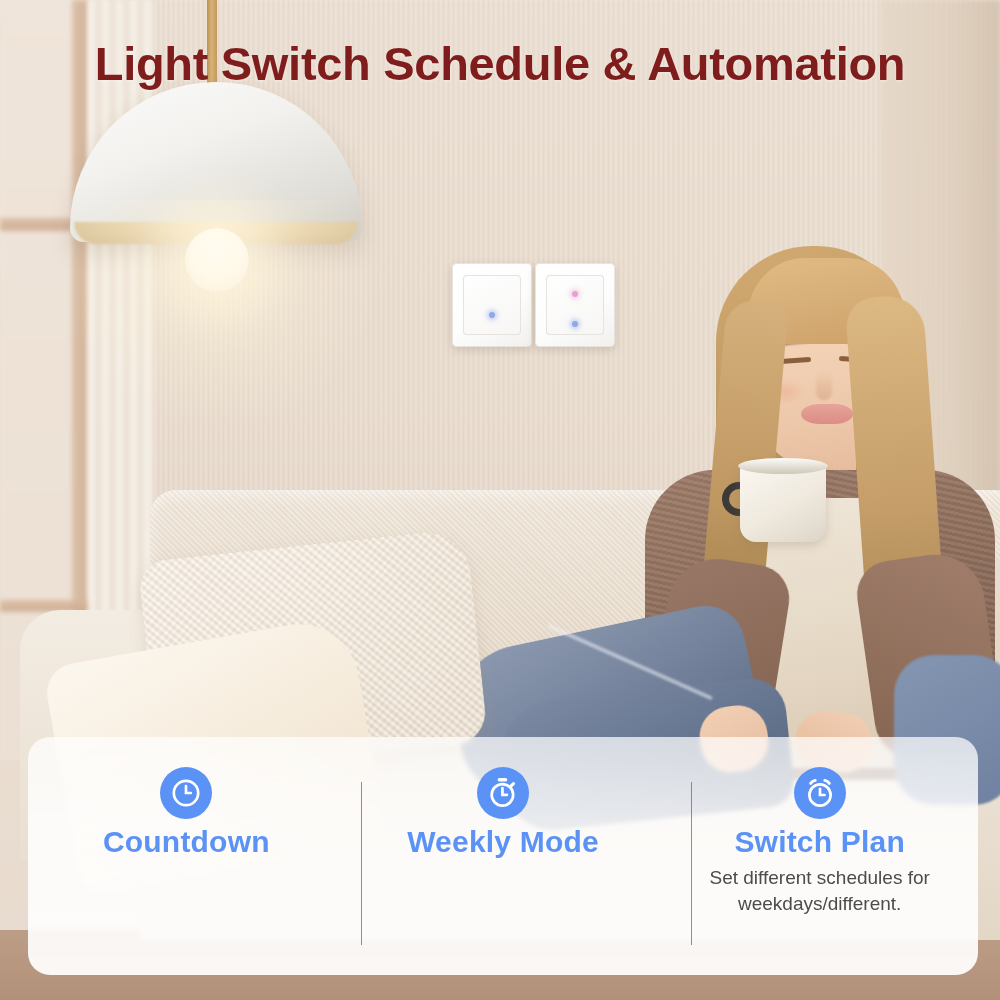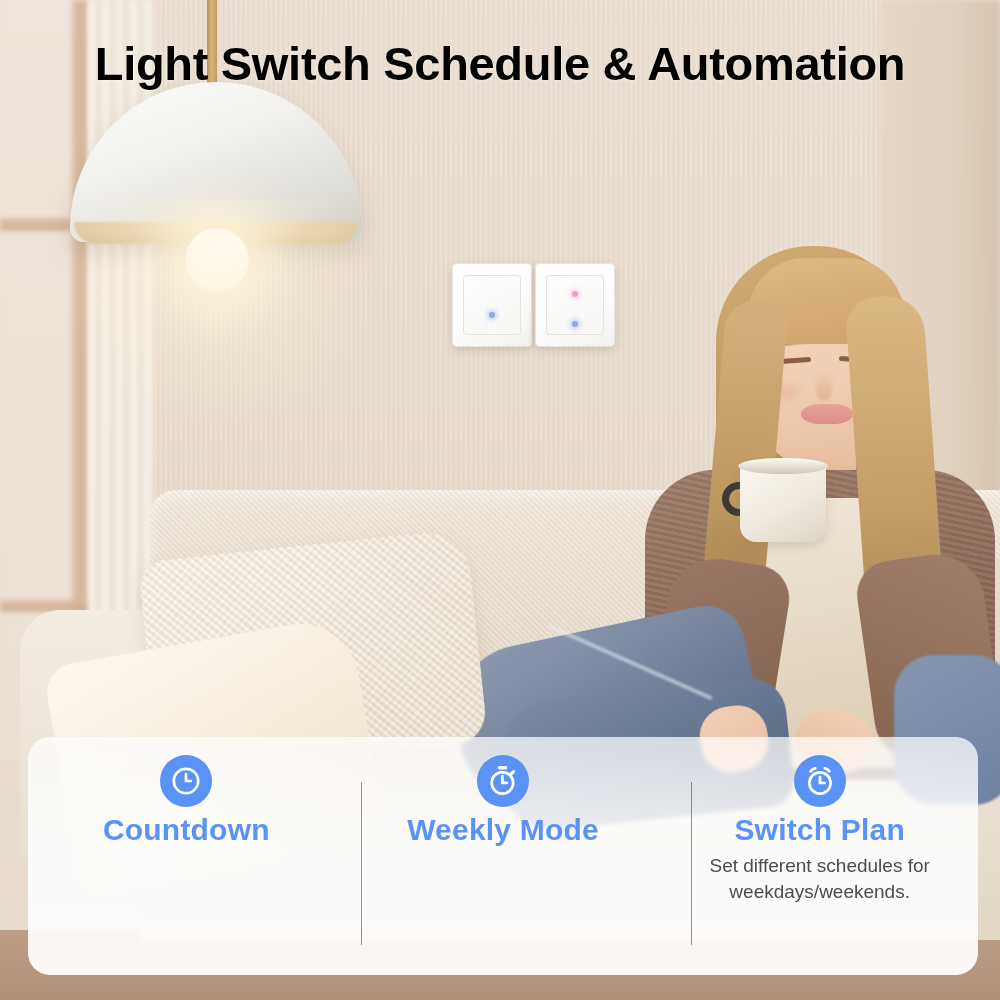--- a/index.html
+++ b/index.html
@@ -150,35 +150,35 @@
      background:linear-gradient(160deg,#7d8ba5 0%,#66758f 55%,#54617a 100%); transform:rotate(-6deg); filter:blur(.6px); }
   .w-jeans-seam { position:absolute; left:540px; top:660px; width:180px; height:4px; border-radius:4px;
      background:rgba(235,238,245,.55); transform:rotate(24deg); filter:blur(.8px); }
 
   
   .panel { position:absolute; left:28px; top:737px; width:950px; height:238px;
      border-radius:22px;
      background:linear-gradient(180deg, rgba(255,255,255,.72) 0%, rgba(255,255,255,.85) 35%, rgba(255,255,255,.93) 100%);
      backdrop-filter:blur(2px); }
   .cards { position:absolute; inset:0; display:flex; }
-  .card { flex:1; display:flex; flex-direction:column; align-items:center; padding-top:18px; position:relative; }
+  .card { flex:1; display:flex; flex-direction:column; align-items:center; padding-top:30px; position:relative; }
   .divider { position:absolute; top:45px; width:1px; height:163px; background:#6c6c6c; opacity:.75; }
   .divider.d1 { left:333px; }
   .divider.d2 { left:663px; }
 
   .icon-circle { width:52px; height:52px; border-radius:50%; background:#5b92f5;
      display:flex; align-items:center; justify-content:center; margin-bottom:7px; }
   .icon-circle svg { display:block; }
 
   .card-title { font-size:30px; font-weight:bold; color:#5b92f5; line-height:1.05; margin-bottom:7px; letter-spacing:.2px; }
   .card-desc { font-size:19px; color:#4c4c4c; line-height:1.42; text-align:center; max-width:290px; }
 
   
   .headline { position:absolute; left:0; right:0; top:36px; text-align:center;
-     font-size:47px; font-weight:bold; color:#000000; letter-spacing:-.3px;
+     font-size:47px; font-weight:bold; color:#7f1d1d; letter-spacing:-.3px;
      text-shadow:0 1px 3px rgba(255,255,255,.45); }
 </style>
 </head>
 <body>
 
 <div id="stage">
 
   <div class="room">
     <div class="wall-main"></div>
     <div class="wall-right-strip"></div>
@@ -287,19 +287,19 @@
       <div class="card">
         <div class="icon-circle">
           <svg width="34" height="34" viewBox="0 0 24 24" fill="none" stroke="#ffffff" stroke-width="1.9" stroke-linecap="round">
             <circle cx="12" cy="13.4" r="7.5"></circle>
             <path d="M12 9 V13.4 H15.2"></path>
             <path d="M5.4 5.2 A5.4 5.4 0 0 1 8.6 3.1" stroke-width="2.1"></path>
             <path d="M18.6 5.2 A5.4 5.4 0 0 0 15.4 3.1" stroke-width="2.1"></path>
           </svg>
         </div>
         <div class="card-title">Switch Plan</div>
-        <div class="card-desc">Set different schedules for weekdays/weekends.</div>
+        <div class="card-desc">Set different schedules for weekdays/different.</div>
       </div>
 
     </div>
   </div>
 
 </div>
 
 </body></html>

